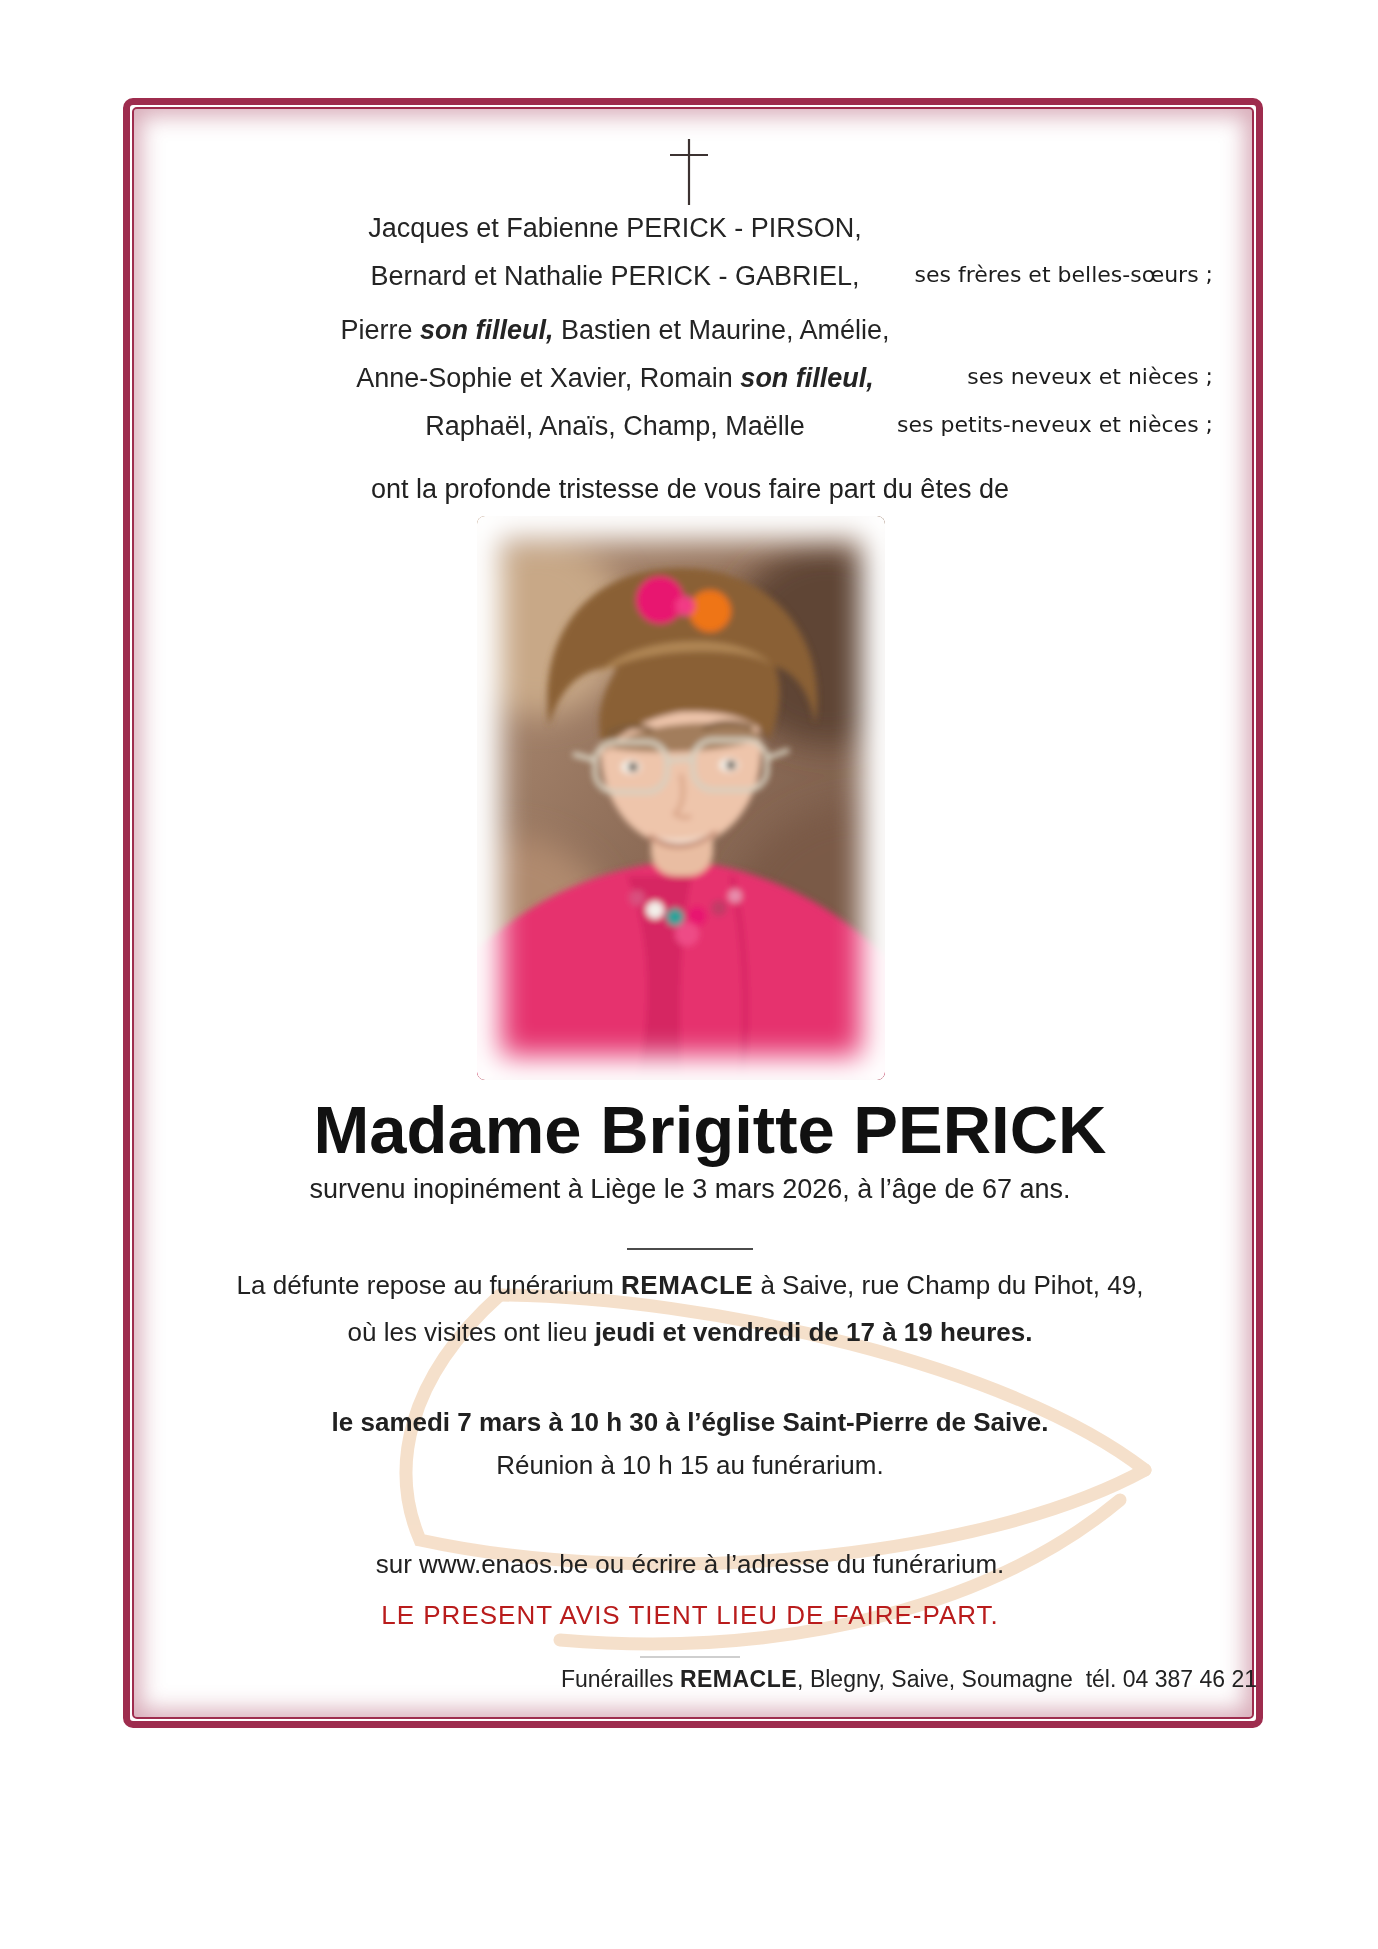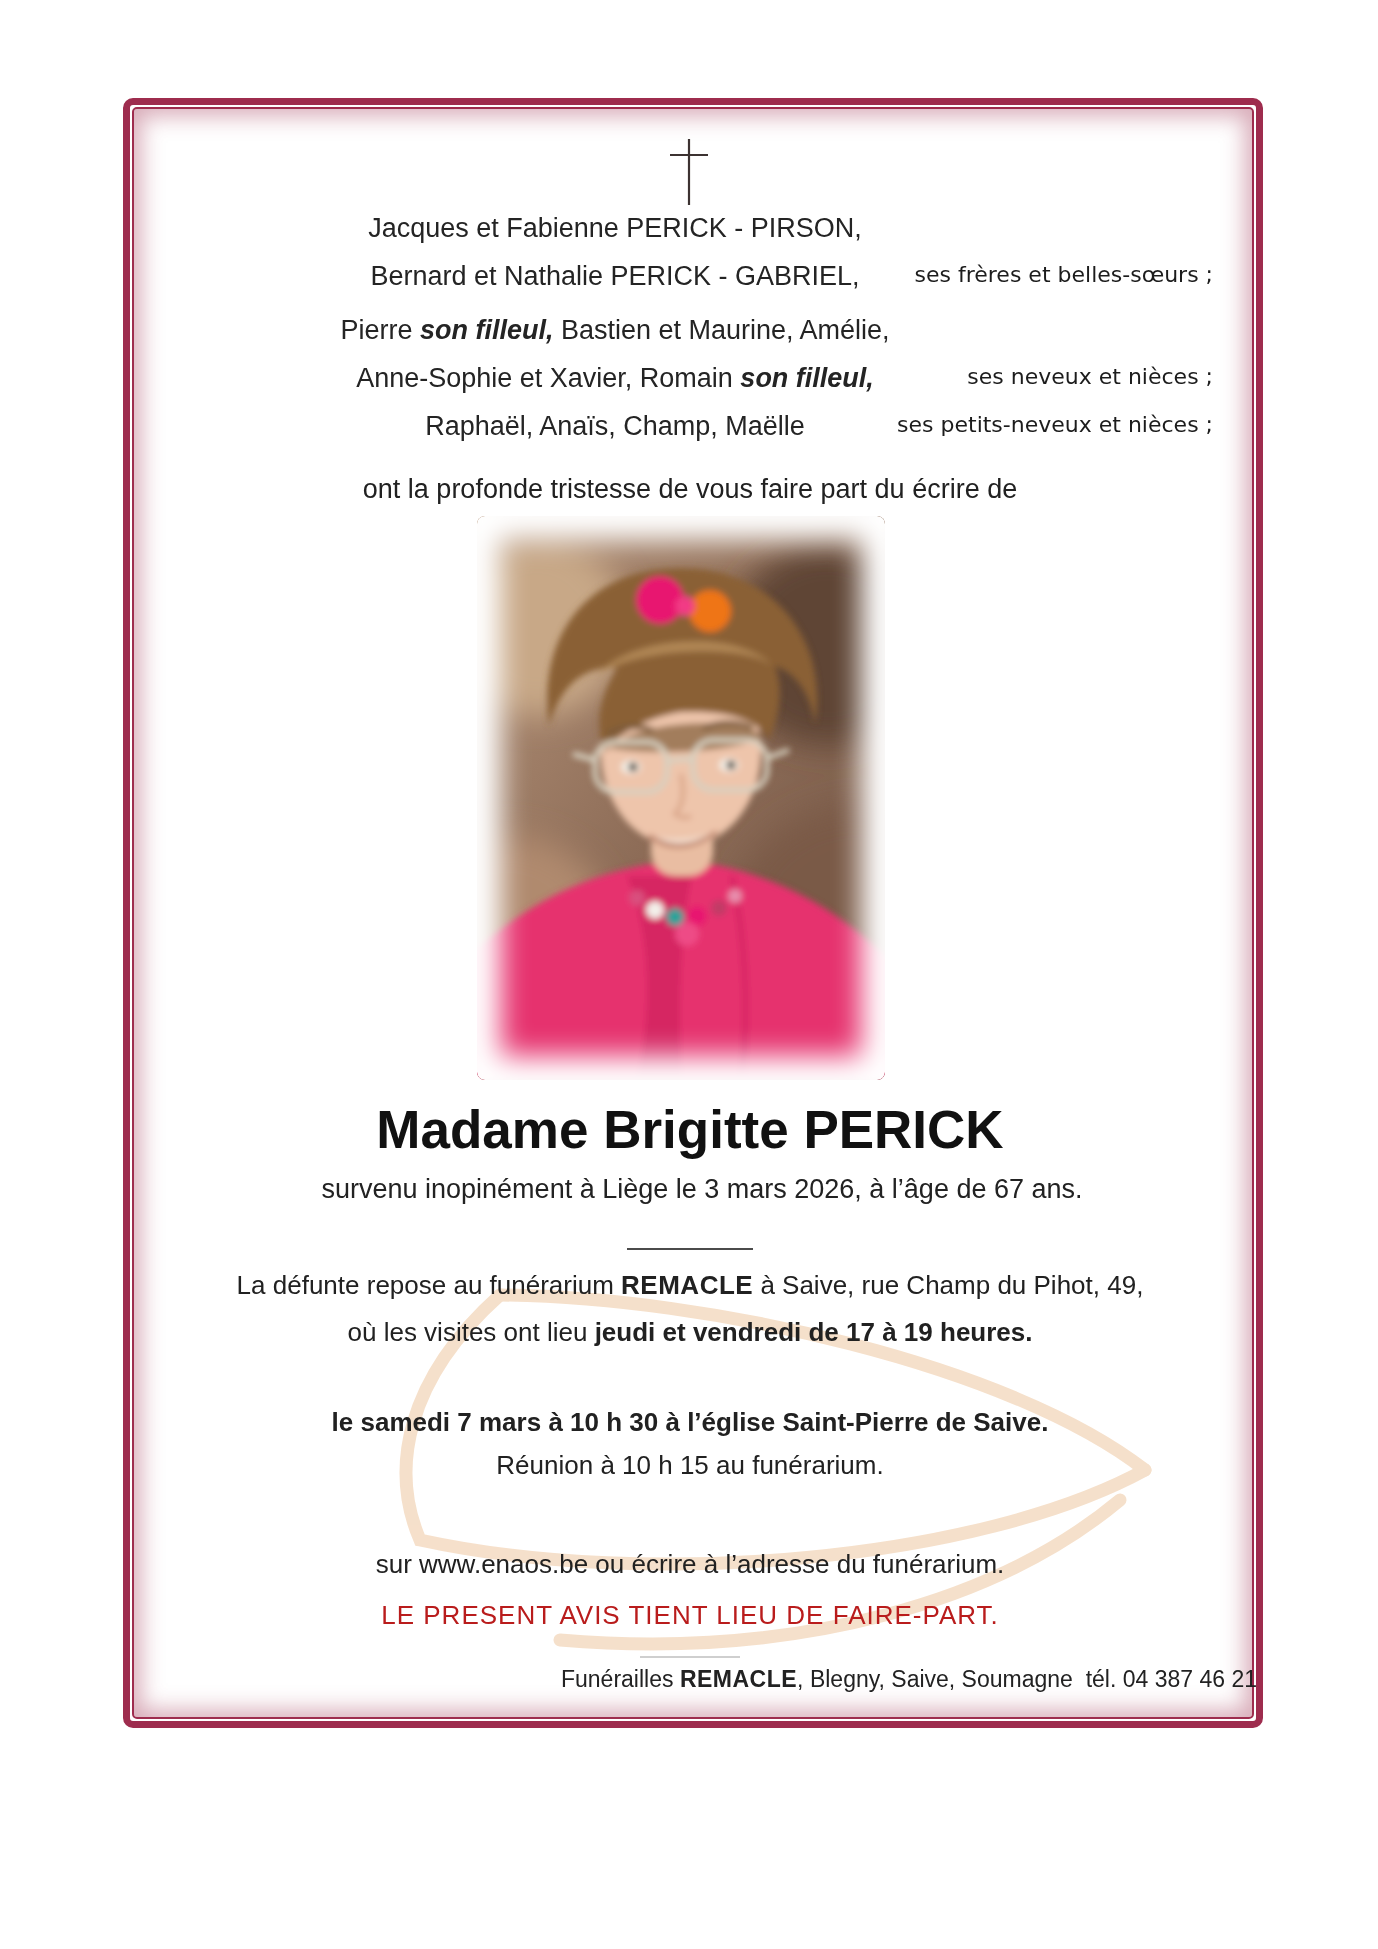--- a/index.html
+++ b/index.html
@@ -39,22 +39,22 @@
     font-family:"DejaVu Sans", sans-serif;
     font-size:22px; color:#1c1c1c;
   }
   .para { font-size:26px; color:#212121; }
   .brand-caps { font-weight:600; letter-spacing:0.5px; }
   .bold { font-weight:bold; }
 
   .divider { border-top:2px solid #4b4b4b; height:0; }
   .divider.light { border-top:2px solid #cfcfcf; }
 
-  .main-title { font-size:53px; font-weight:bold; color:#111; line-height:60px; }
-  .subtitle   { font-size:27px; color:#222;padding-left:12px; }
+  .main-title { font-size:67px; font-weight:bold; color:#111; line-height:60px;margin-left:20px; }
+  .subtitle   { font-size:27px; color:#222; }
   .notice     { font-size:26px; letter-spacing:1px; color:#b91c1c; }
   .footer-line{ font-size:23px; color:#222;text-align:right; }
 
   
   .photo {
     position:absolute; left:477px; top:516px;
     width:408px; height:564px; z-index:2;
     border-radius:8px; overflow:hidden;
   }
   .photo svg { display:block; }
@@ -94,21 +94,21 @@
 <div class="abs body-left fam-line" style="top:259px">Bernard et Nathalie PERICK - GABRIEL,</div>
 <div class="abs rel-label" style="top:262px">ses frères et belles-sœurs ;</div>
 
 <div class="abs body-left fam-line" style="top:313px"><span>Pierre </span><span class="fam-em">son filleul,</span><span> Bastien et Maurine, Amélie,</span></div>
 <div class="abs body-left fam-line" style="top:361px"><span>Anne-Sophie et Xavier, Romain </span><span class="fam-em">son filleul,</span></div>
 <div class="abs rel-label" style="top:364px">ses neveux et nièces ;</div>
 
 <div class="abs body-left fam-line" style="top:409px">Raphaël, Anaïs, Champ, Maëlle</div>
 <div class="abs rel-label" style="top:412px">ses petits-neveux et nièces ;</div>
 
-<div class="abs centered para" style="top:474px; font-size:27px">ont la profonde tristesse de vous faire part du écrire de</div>
+<div class="abs centered para" style="top:474px; font-size:27px">ont la profonde tristesse de vous faire part du êtes de</div>
 
 <div class="photo">
   <svg width="408" height="564" viewBox="0 0 408 564">
     <defs>
       <filter id="bgblur" x="-30%" y="-30%" width="160%" height="160%">
           <feGaussianBlur stdDeviation="16"></feGaussianBlur>
         </filter>
       <filter id="soft" x="-30%" y="-30%" width="160%" height="160%">
           <feGaussianBlur stdDeviation="3"></feGaussianBlur>
         </filter>

